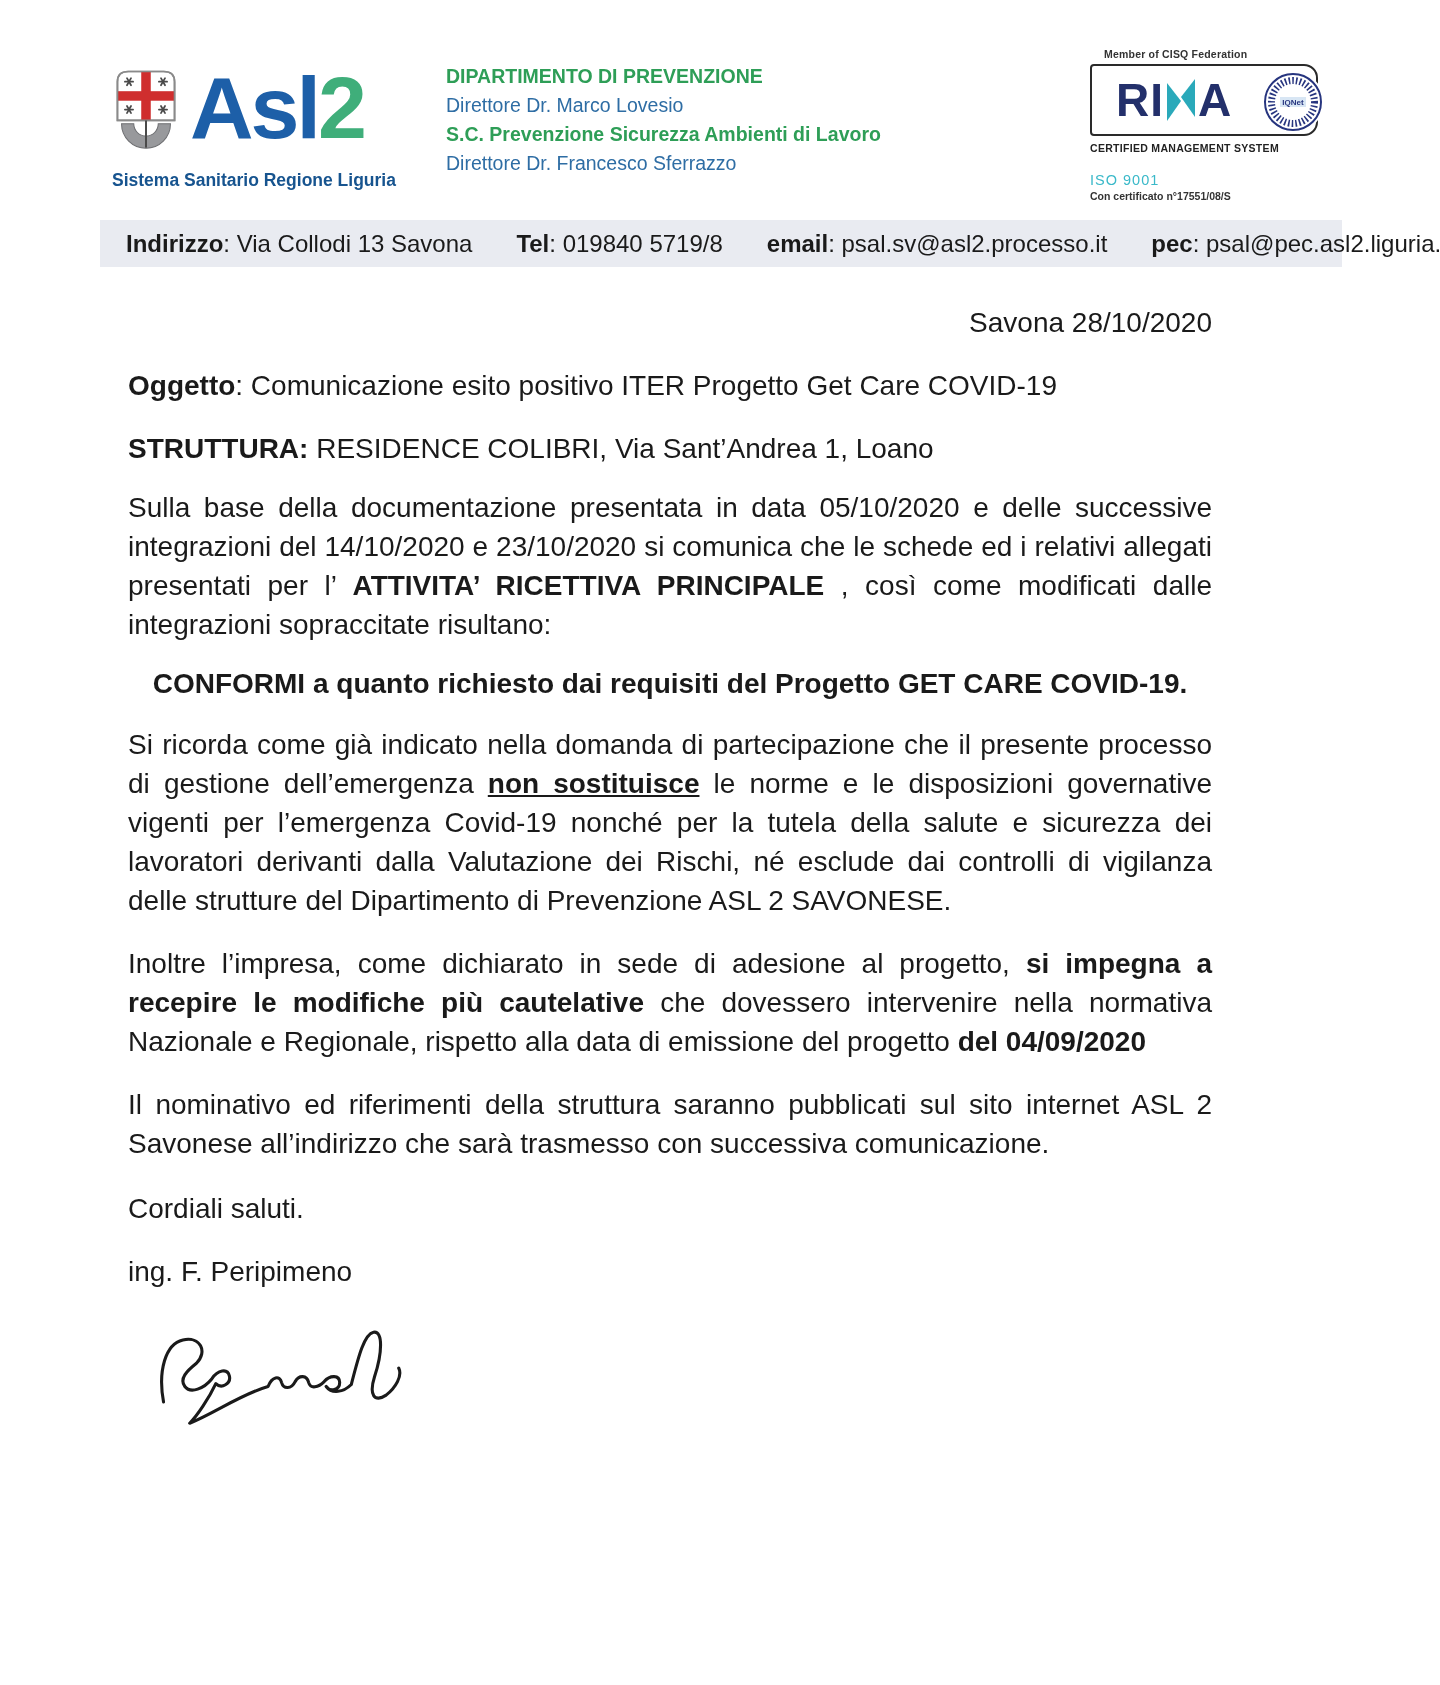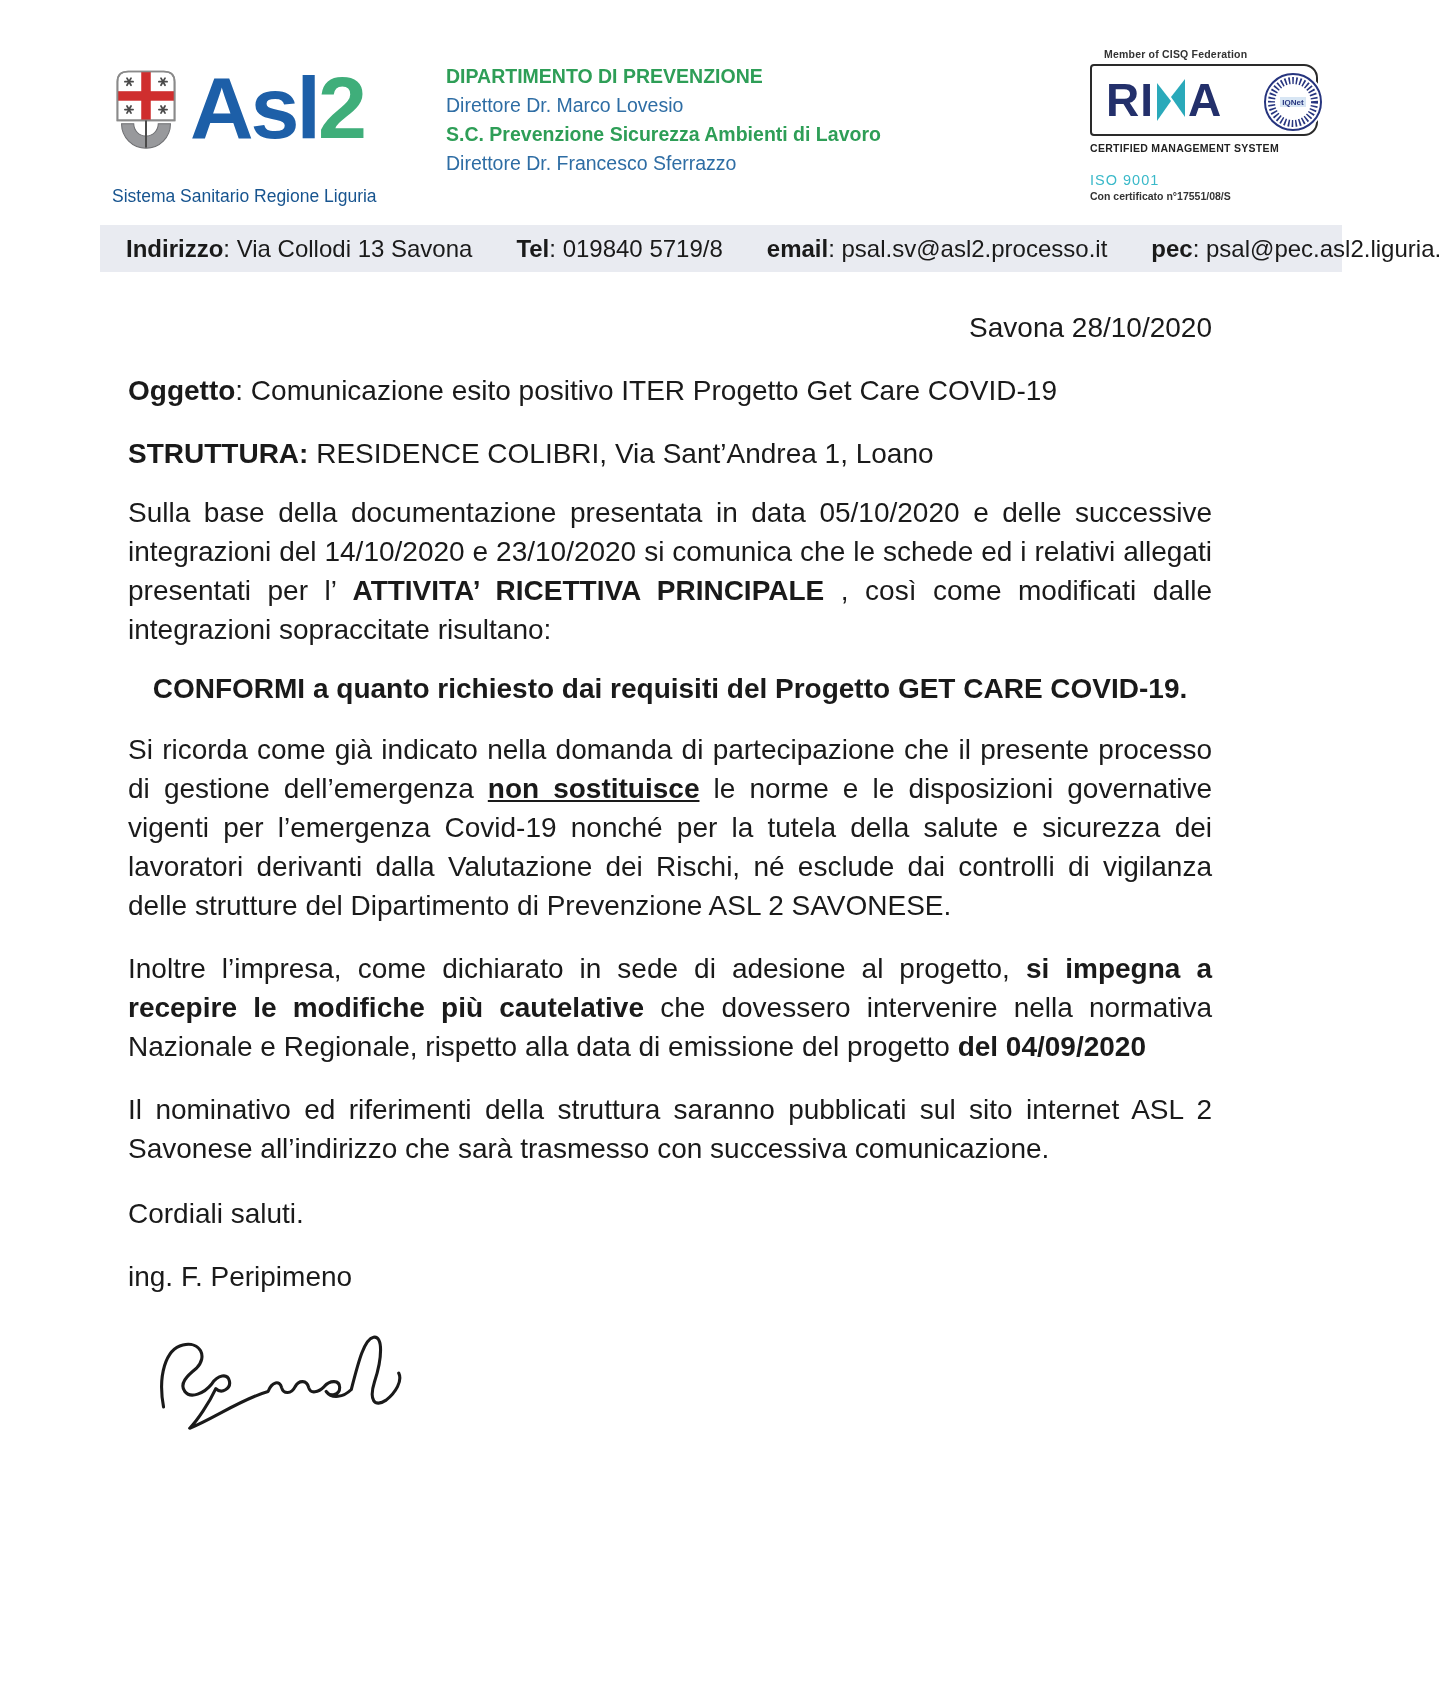--- a/index.html
+++ b/index.html
@@ -17,34 +17,34 @@
   .logo-block { margin-top:20px; width:292px; flex:none; }
   .logo-row { display:flex; align-items:flex-start; }
   .crest { flex:none; }
   .asl-word {
     font-weight:bold; font-size:88px; line-height:92px; letter-spacing:-3px;
     margin-left:10px; margin-top:-6px; white-space:nowrap;
   }
   .asl-word .blue { color:#1d5fa8; }
   .asl-word .green { color:#3fae7a; }
   .logo-tagline {
-    margin-top:24px; font-weight:normal; font-size:17.5px; color:#17548f; white-space:nowrap;
+    margin-top:8px; font-weight:bold; font-size:17.5px; color:#17548f; white-space:nowrap;
   }
 
   .dept-block { margin-left:42px; margin-top:14px; font-size:19.5px; line-height:29px; white-space:nowrap; }
   .dept-green { color:#2e9e57; font-weight:bold; }
   .dept-blue  { color:#2e6da4; }
 
   
   .cert-block { margin-left:auto; width:252px; flex:none; font-size:10.5px; }
   .cert-member { font-weight:bold; color:#333; letter-spacing:.2px; margin-left:14px; }
   .rina-box {
     position:relative; margin-top:4px; width:228px; height:72px;
     border:2.5px solid #2a2a2a; border-radius:4px 14px 14px 4px;
-    background:#fff; display:flex; align-items:center; padding-left:14px; box-sizing:border-box;
+    background:#fff; display:flex; align-items:center; padding-left:24px; box-sizing:border-box;
   }
   .rina-word { display:flex; align-items:center; }
   .rina-letters { font-weight:bold; font-size:46px; color:#23306b; letter-spacing:1px; line-height:1; }
   .rina-n { margin:0 2px; }
   .iqnet-badge { position:absolute; right:-8px; top:5px; background:#fff; border-radius:50%; }
   .cert-certified { margin-top:6px; font-weight:bold; color:#222; letter-spacing:.3px; }
   .cert-iso { margin-top:18px; font-weight:normal; font-size:14.5px; color:#3ab9c9; letter-spacing:1px; }
   .cert-number { margin-top:2px; font-weight:600; color:#333; }
 
   

